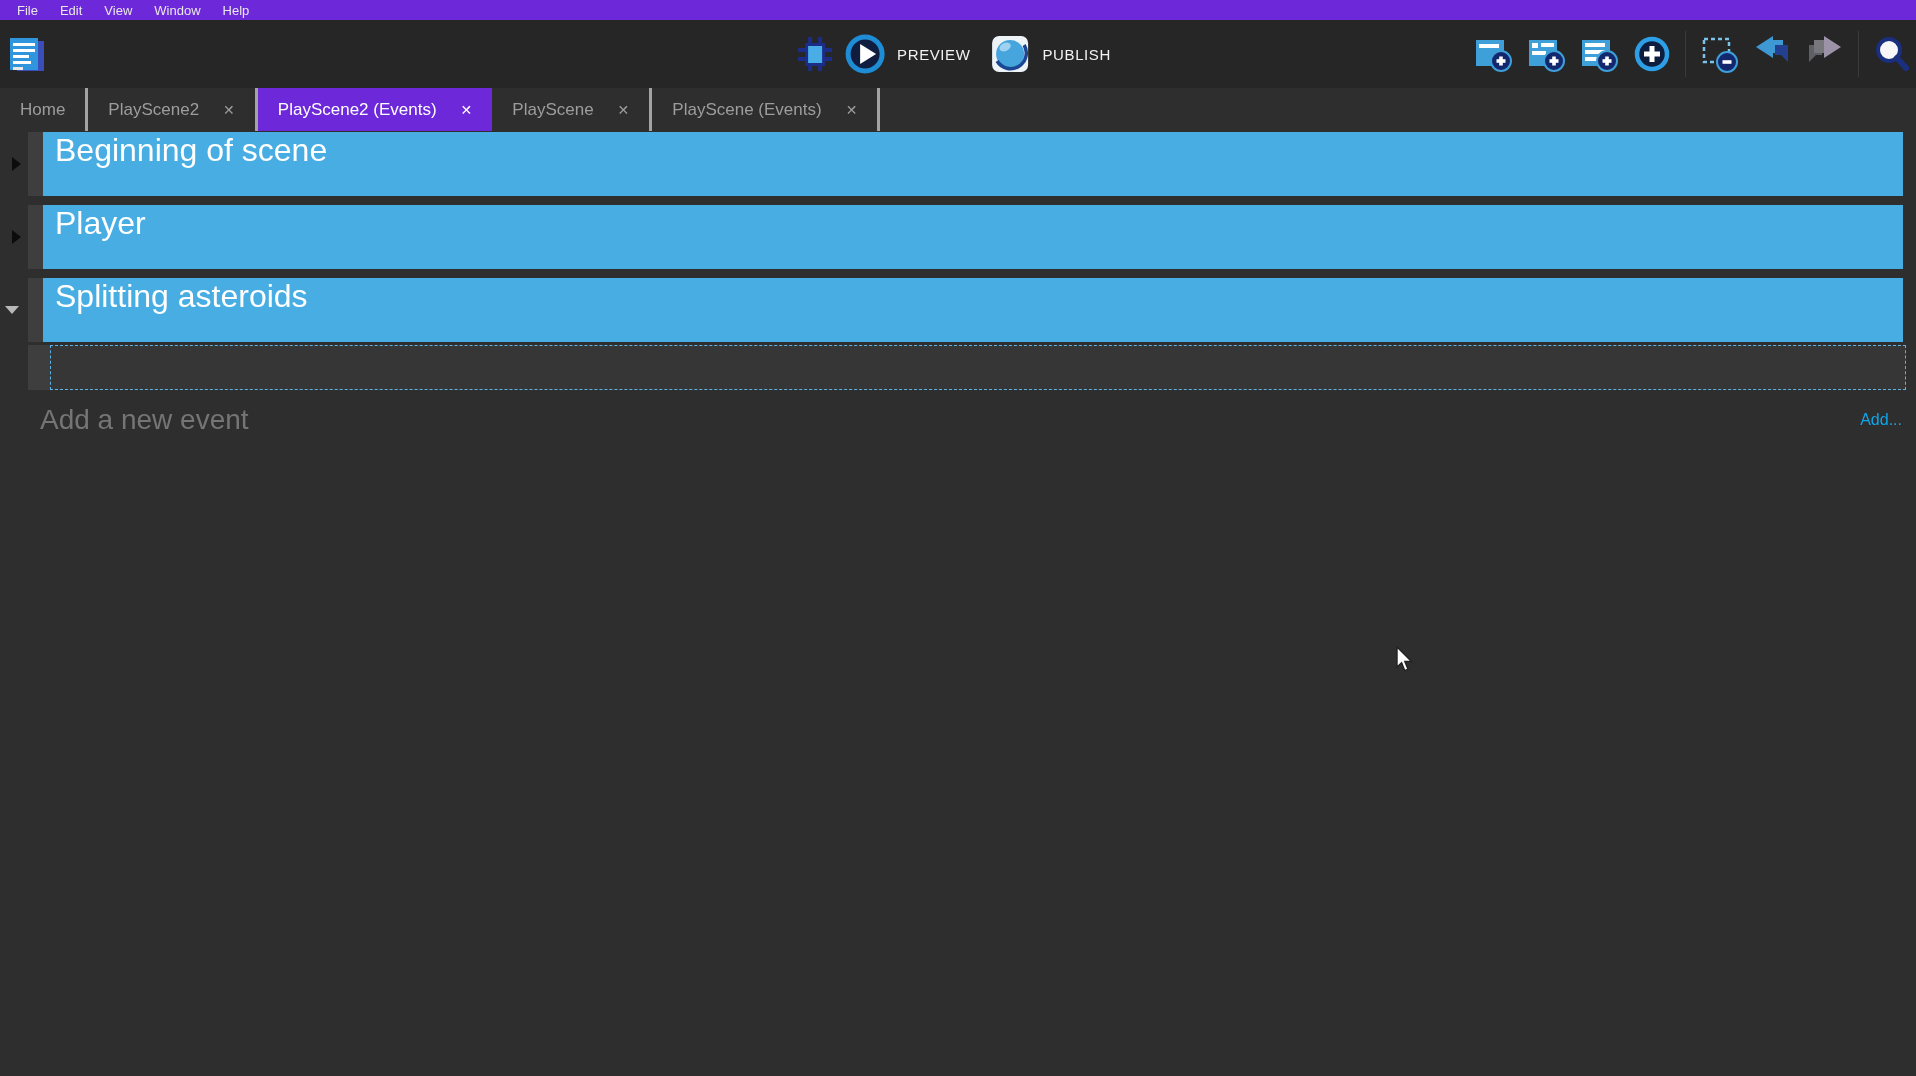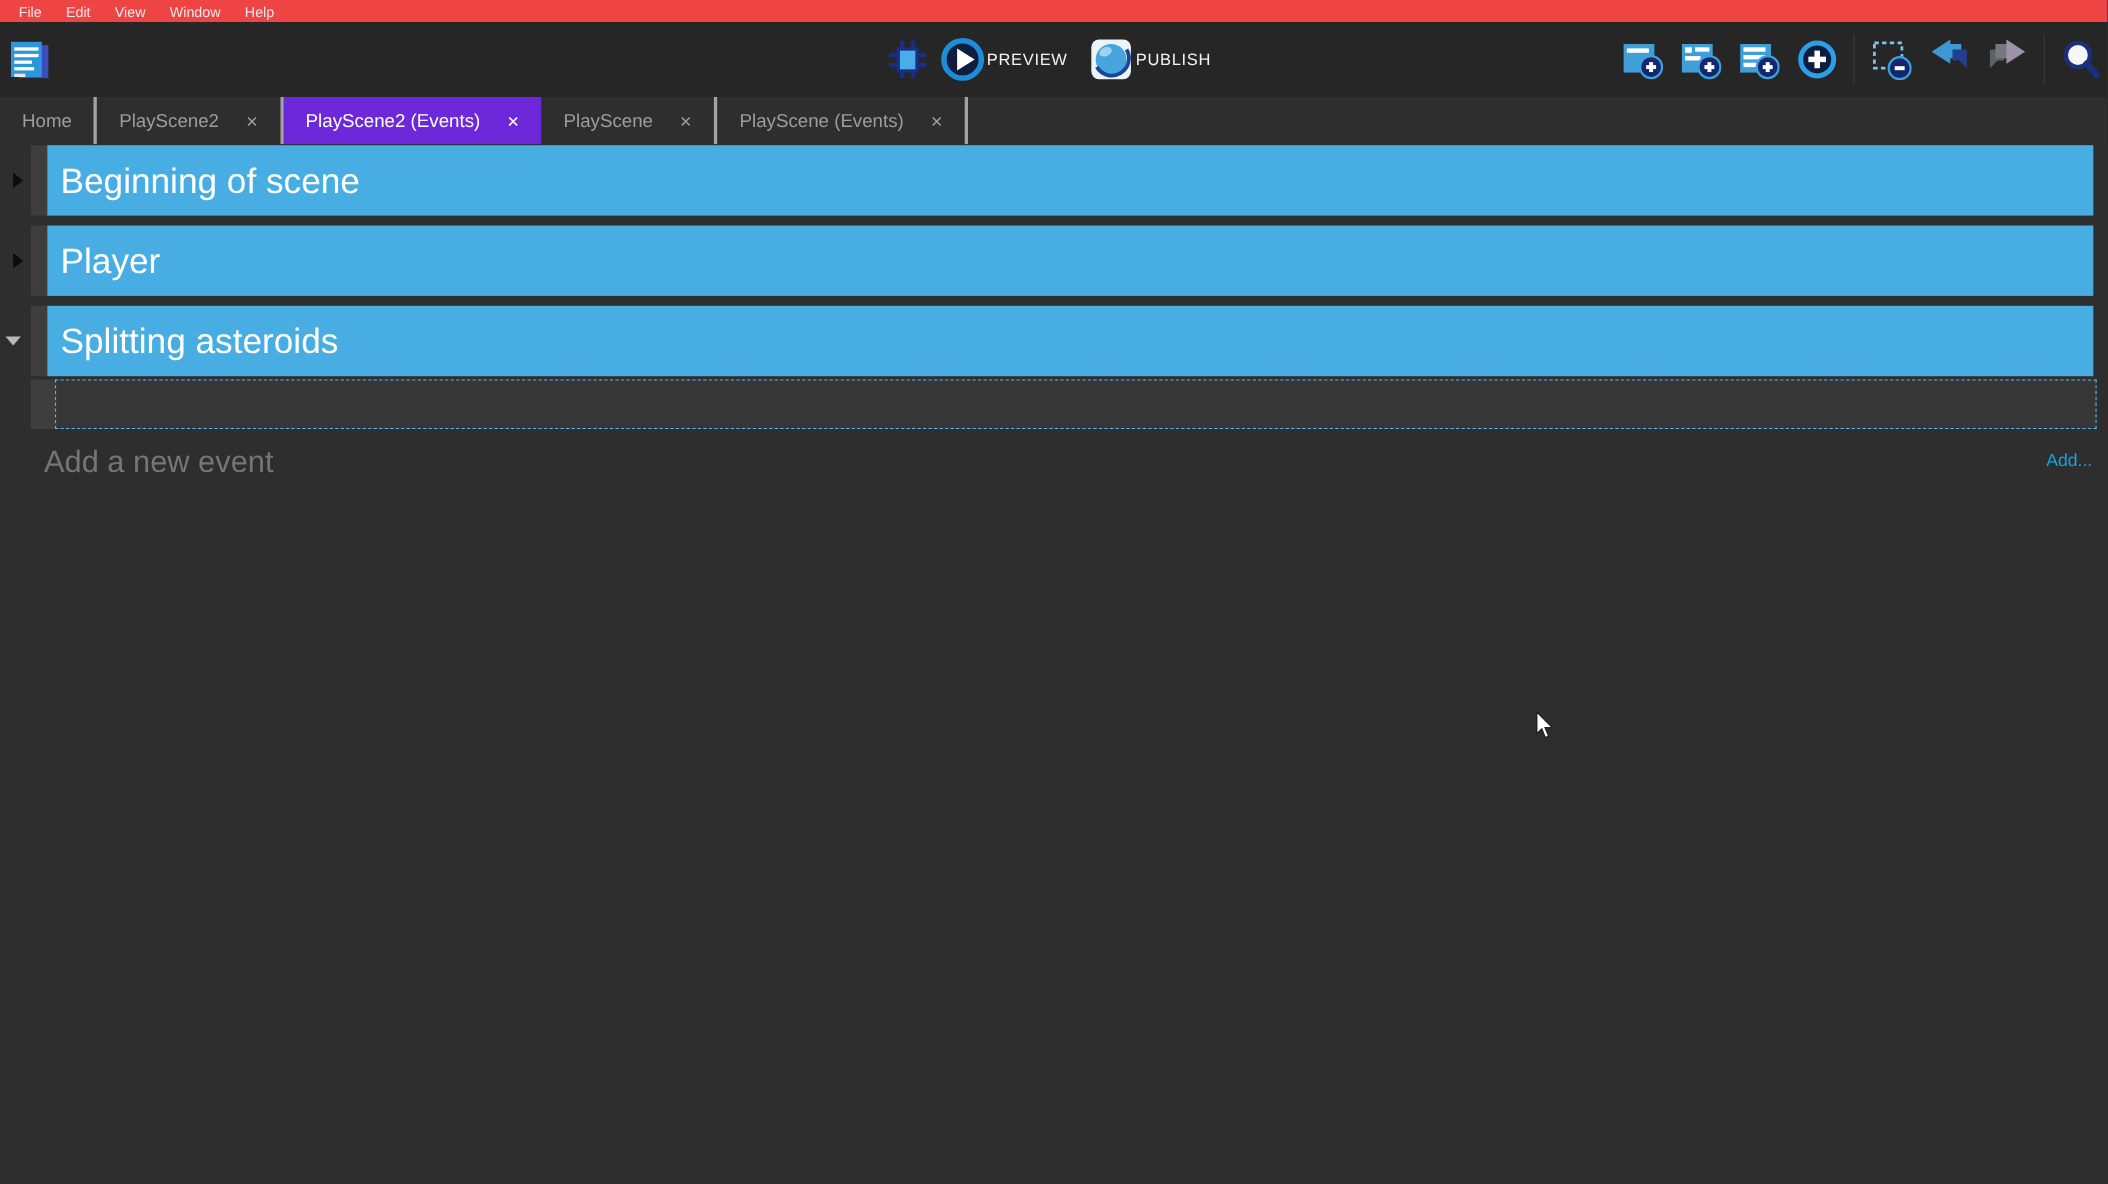--- a/index.html
+++ b/index.html
@@ -6,36 +6,36 @@
   html,body { width:1916px; height:1076px; overflow:hidden; }
   body {
     background:#2e2e2e;
     font-family:"Liberation Sans", sans-serif;
     position:relative;
     -webkit-font-smoothing:antialiased;
   }
 
   
   .menubar {
-    height:20px; background:#ef4444;
+    height:20px; background:#6d28d9;
     display:flex; align-items:center; padding-left:6px;
   }
   .menu-item {
     color:#e8e8e8; font-size:13px; padding:2px 11px; cursor:default;
   }
 
   
   .toolbar { height:68px; background:#262626; position:relative; }
   .tb-logo { position:absolute; left:8px; top:16px; width:40px; height:40px; }
   .tb-center {
     position:absolute; left:50%; top:0; height:100%;
     transform:translateX(-50%);
     display:flex; align-items:center;
   }
-  .tb-btn { display:flex; align-items:center; gap:2px; padding:0 10px; }
+  .tb-btn { display:flex; align-items:center; gap:12px; padding:0 10px; }
   .tb-label { color:#f2f2f2; font-size:15px; letter-spacing:0.6px; }
   .tb-right {
     position:absolute; right:4px; top:0; height:100%;
     display:flex; align-items:center; gap:13px;
   }
   .tb-icon-btn { width:40px; height:40px; display:flex; align-items:center; justify-content:center; }
   .tb-sep { width:1px; height:46px; background:#3a3a3a; }
   .icon { display:block; }
 
   
@@ -62,21 +62,21 @@
   }
   .tri-down {
     position:absolute; left:5px; top:50%; margin-top:-4px;
     width:0; height:0;
     border-left:7px solid transparent; border-right:7px solid transparent;
     border-top:8px solid #b8b8b8;
   }
   .handle { width:15px; background:#3e3e3e; flex:none; }
   .group-bar {
     flex:1; margin-right:13px; background:#47ade2;
-    display:flex; align-items:center; padding-left:12px;
+    display:flex; align-items:flex-start; padding-left:12px;
     color:#ffffff; font-size:32px; font-weight:300;
   }
 
   
   .sub-row { display:flex; height:45px; margin-top:3px; margin-left:28px; }
   .sub-handle { width:22px; background:#3e3e3e; flex:none; }
   .dashed-box {
     flex:1; margin-right:10px; border:1px dashed #5db4e4;
     background:#363636; display:flex; align-items:stretch;
   }

